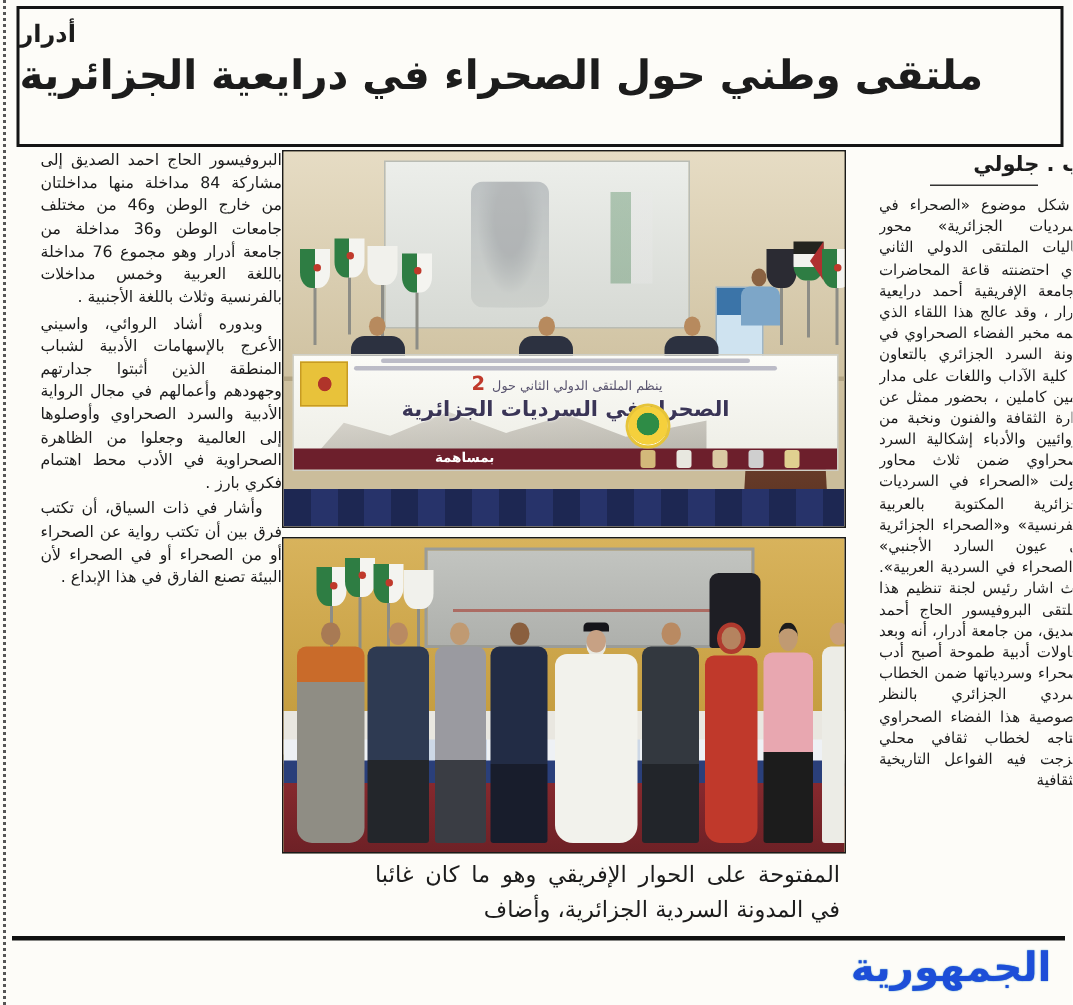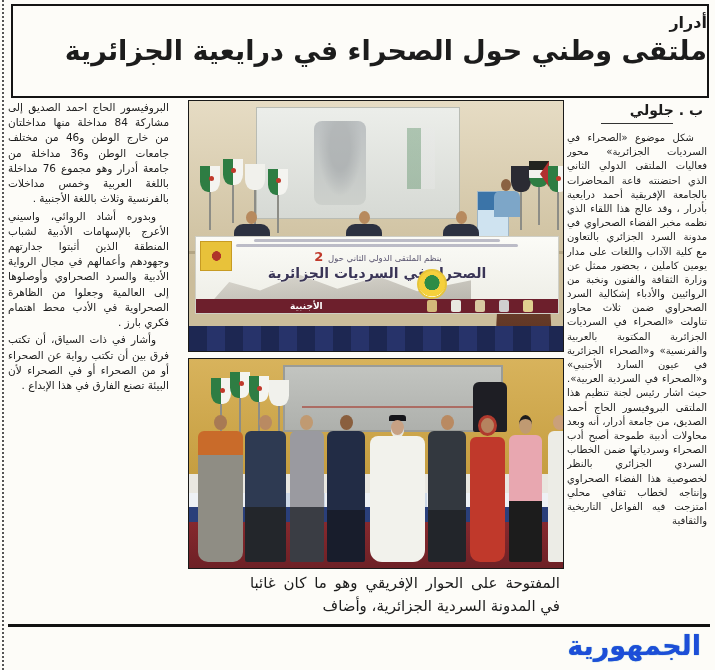--- a/index.html
+++ b/index.html
@@ -2,25 +2,25 @@
 <html dir="rtl" lang="ar"><head>
 <meta charset="utf-8">
 <style>
   html,body{margin:0;padding:0;background:#ffffff;}
   .page{position:relative;width:715px;height:670px;background:#fdfcf8;overflow:hidden;
         font-family:"DejaVu Sans",sans-serif;color:#1c1c1c;}
   
   .dotted-rule{position:absolute;left:2px;top:0;height:670px;width:0;border-left:2px dotted #555;}
   
   .headline-box{position:absolute;left:11px;top:4px;width:694px;height:90px;border:2px solid #141414;
-                background:#fdfcf8;text-align:right;}
+                background:#fdfcf8;text-align:left;}
   .kicker{font-size:16px;font-weight:bold;margin-top:7px;}
   .headline{font-size:27px;font-weight:bold;margin:3px 0 0 0;letter-spacing:-.5px;}
   
-  .col{position:absolute;top:100px;height:524px;overflow:hidden;}
+  .col{position:absolute;top:100px;height:524px;overflow:hidden;margin-left:19px;}
   .col-left{left:8px;width:161px;}
   .col-right{left:567px;width:140px;}
   .byline{font-size:14px;font-weight:bold;text-align:right;padding:2px 4px 0 10px;}
   .byline-rule{width:72px;height:1px;background:#333;margin:5px auto 7px auto;}
   .bt{font-size:10.5px;line-height:1.45;text-align:justify;margin:0 0 2px 0;}
   .col-right .bt{font-size:10px;line-height:1.42;}
   .ind{text-indent:13px;}
   .mid-snippet{position:absolute;left:250px;top:572px;width:310px;height:44px;overflow:hidden;}
   .mid-snippet .bt{font-size:15px;line-height:1.55;}
   
@@ -194,21 +194,21 @@
         <span class="edition-num">2</span>
       </div>
       <div class="banner-title">الصحراء في السرديات الجزائرية</div>
       <div class="africa-logo"></div>
       <div class="banner-strip">
         <div class="strip-logo" style="background:#e0d090;"></div>
         <div class="strip-logo" style="background:#cfcfcf;"></div>
         <div class="strip-logo" style="background:#d9c9a2;"></div>
         <div class="strip-logo" style="background:#e8e8e0;"></div>
         <div class="strip-logo" style="background:#d3b97a;"></div>
-        <div class="contrib">الأجنبية</div>
+        <div class="contrib">بمساهمة</div>
       </div>
     </div>
     <div class="ysign"></div>
     <div class="skirt"></div>
   </div>
 
   <div class="photo photo2">
     <div class="p2-wall"></div>
     <div class="p2-screen">
       <div class="p2-screen-line"></div>

